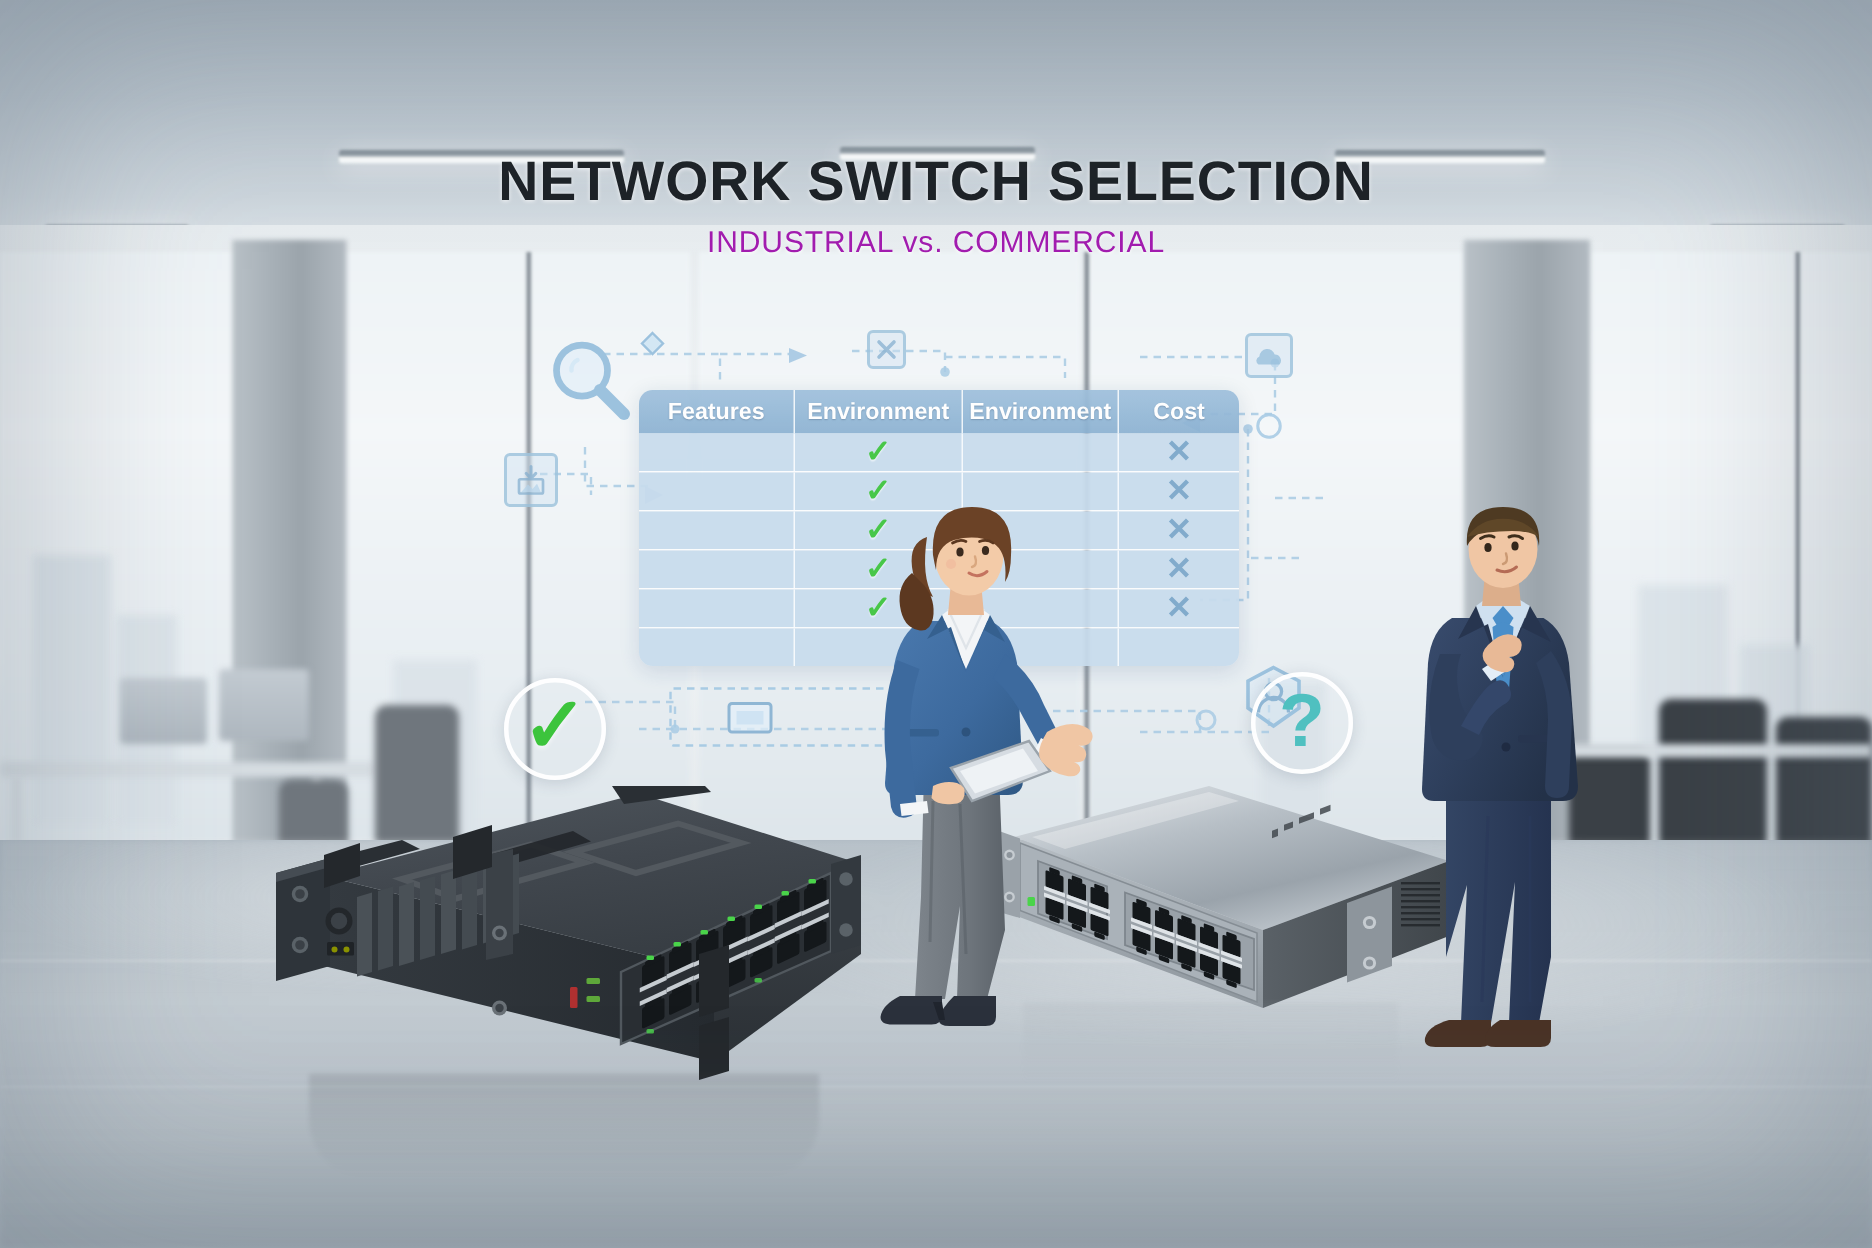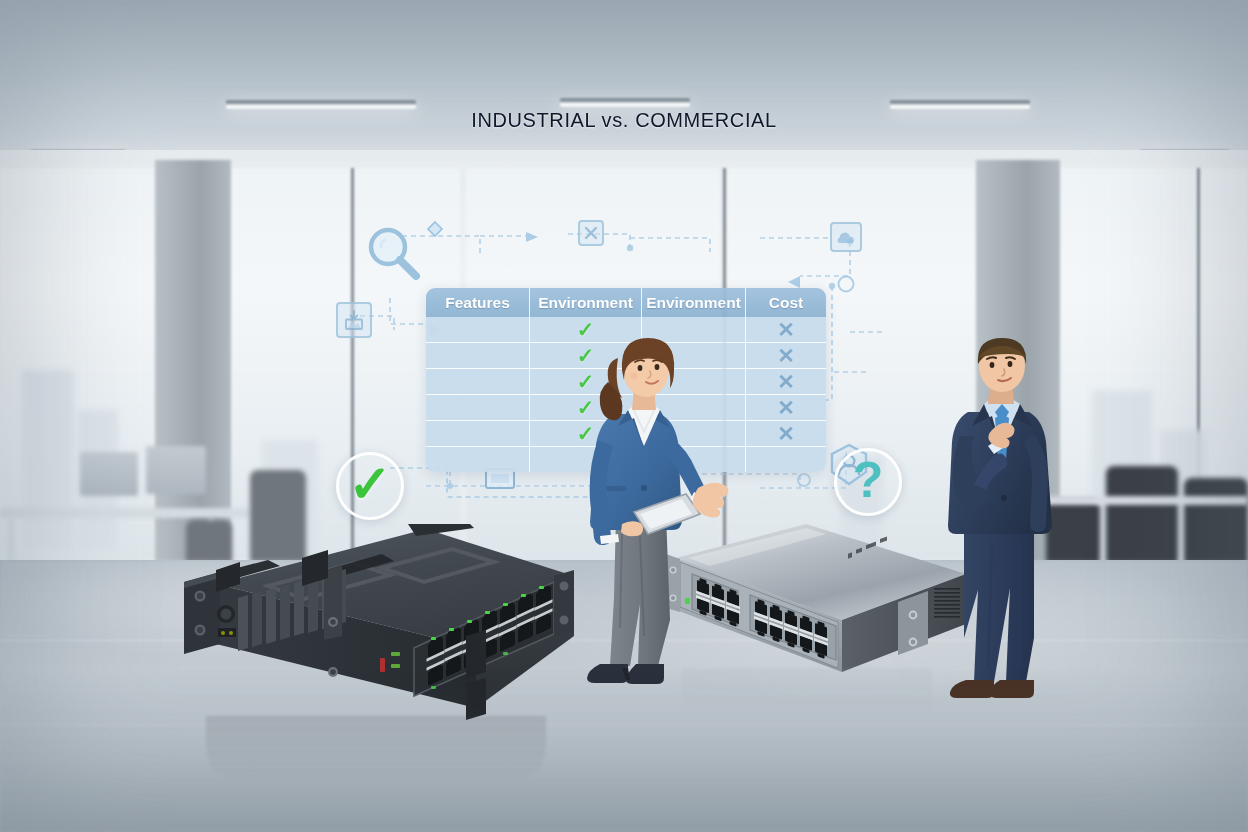--- a/index.html
+++ b/index.html
@@ -80,42 +80,41 @@
     box-shadow:inset 0 0 120px 36px rgba(90,105,120,.28);
   }
 
   
   .title-wrap { position:absolute; left:0; top:100px; width:1248px; text-align:center; }
   .title {
     font-size:37px; font-weight:bold; letter-spacing:.6px; color:#1d2227;
     text-shadow:0 1px 3px rgba(255,255,255,.8);
   }
   .subtitle {
-    font-size:20px; font-weight:normal; letter-spacing:.6px; color:#0f172a;
+    font-size:20px; font-weight:normal; letter-spacing:.6px; color:#a21caf;
     margin-top:9px; text-shadow:0 1px 2px rgba(255,255,255,.75);
   }
 
   
   .info-panel {
     position:absolute; left:330px; top:212px; width:560px; height:290px;
   }
   .dashnet { position:absolute; inset:0; }
   .icon-box {
     position:absolute; border:2px solid #9fc4dd; border-radius:4px;
     background:rgba(207,226,240,.55); display:flex; align-items:center; justify-content:center;
     color:#8fb6d4; opacity:.85;
   }
 
   
   .cmp-table {
     position:absolute; left:96px; top:48px; width:400px;
     border-radius:9px; overflow:hidden;
     box-shadow:0 3px 14px rgba(90,120,150,.22);
     opacity:.93;
-    margin-top:28px;
   }
   .cmp-row { display:flex; }
   .cmp-head .cmp-cell {
     background:linear-gradient(180deg,#9fc0dc 0%,#8cb2d2 100%);
     color:#ffffff; font-size:15.5px; font-weight:bold; height:29px;
     text-shadow:0 1px 1px rgba(70,100,130,.45);
   }
   .cmp-cell {
     flex:0 0 auto; display:flex; align-items:center; justify-content:center;
     border-right:1px solid rgba(255,255,255,.85);
@@ -206,20 +205,21 @@
   <div class="chair dark" style="left:1106px; top:466px; width:72px; height:100px;"></div>
   <div class="chair dark" style="left:1184px; top:478px; width:64px; height:92px;"></div>
   <div class="chair dark" style="left:1046px; top:500px; width:54px; height:70px;"></div>
   <div class="desk" style="left:1036px; top:496px; width:212px; height:9px;"></div>
 
   <div class="floor"></div>
   <div class="floorline" style="left:0;   top:640px; width:1248px;"></div>
   <div class="floorline" style="left:0;   top:724px; width:1248px; opacity:.5;"></div>
 
   <div class="title-wrap">
+    <div class="title">NETWORK SWITCH SELECTION</div>
     <div class="subtitle">INDUSTRIAL vs. COMMERCIAL</div>
   </div>
 
   <div class="info-panel">
 
     <svg class="dashnet" width="560" height="290" viewBox="0 0 560 290" fill="none">
       <g stroke="#a9cbe4" stroke-width="1.6" stroke-dasharray="5 4" opacity=".85">
         <path d="M72 24 H150 V44"></path>
         <path d="M150 24 H196"></path>
         <path d="M238 22 H300 V36"></path>

